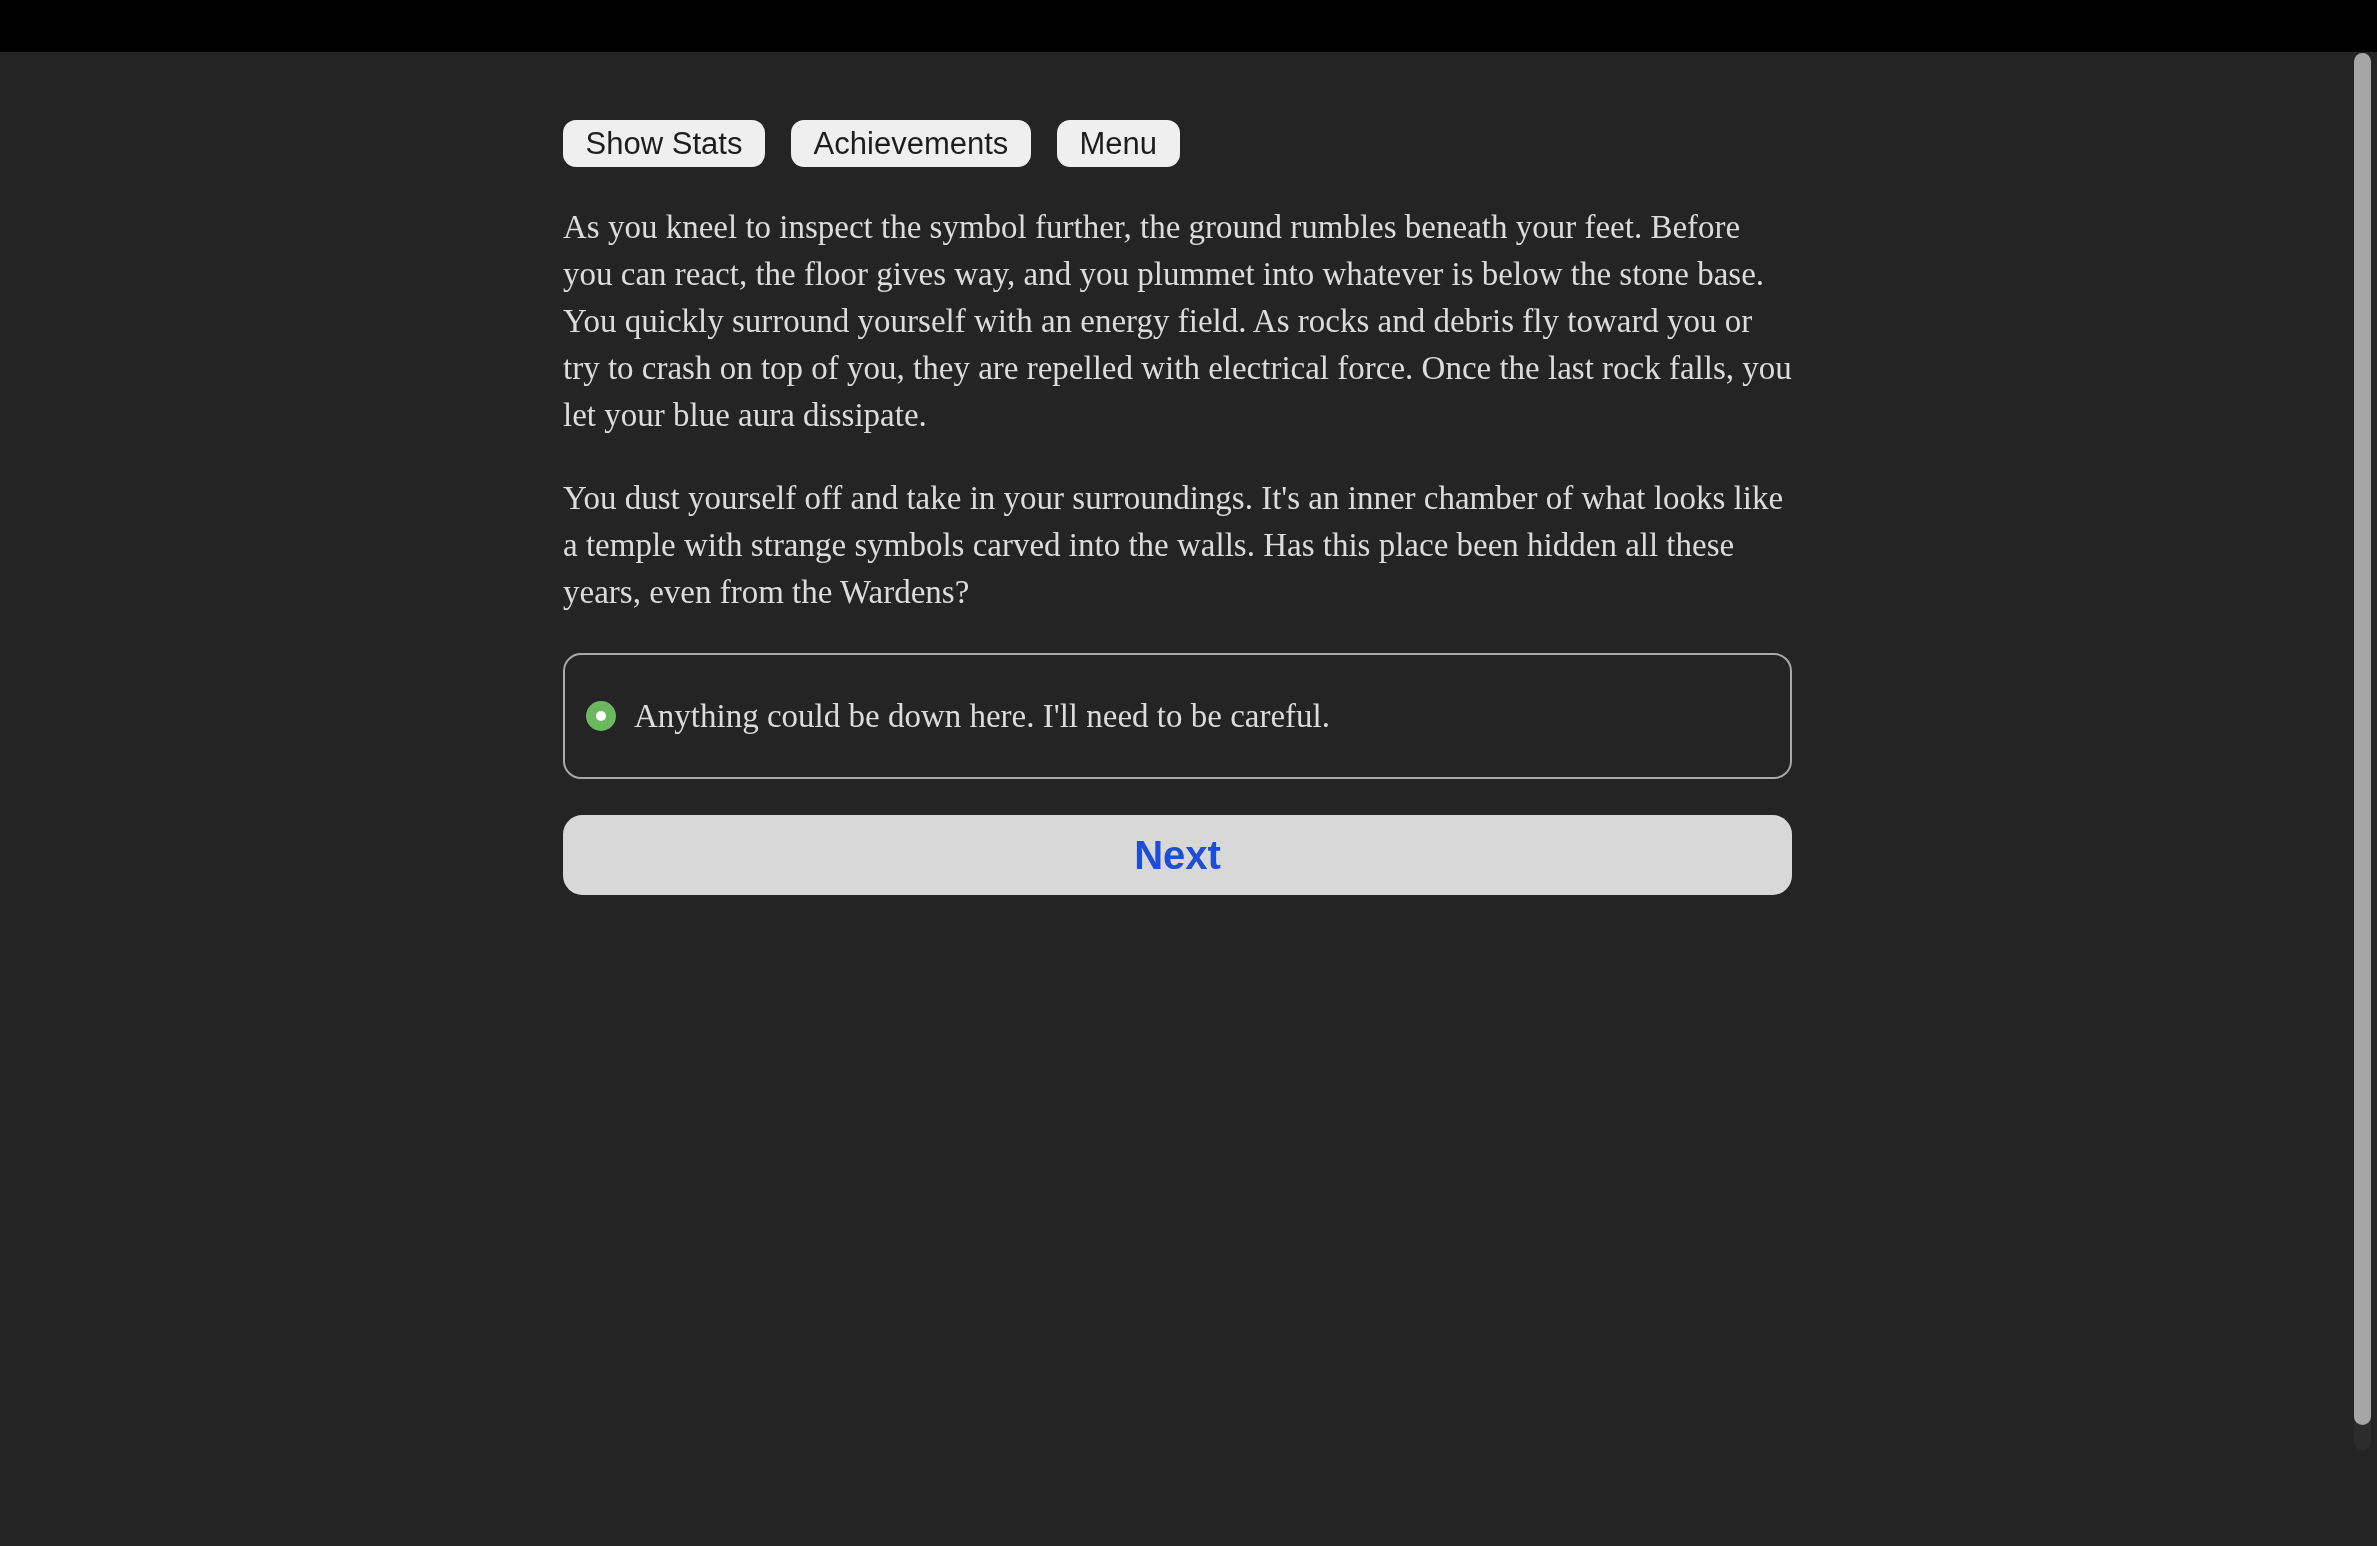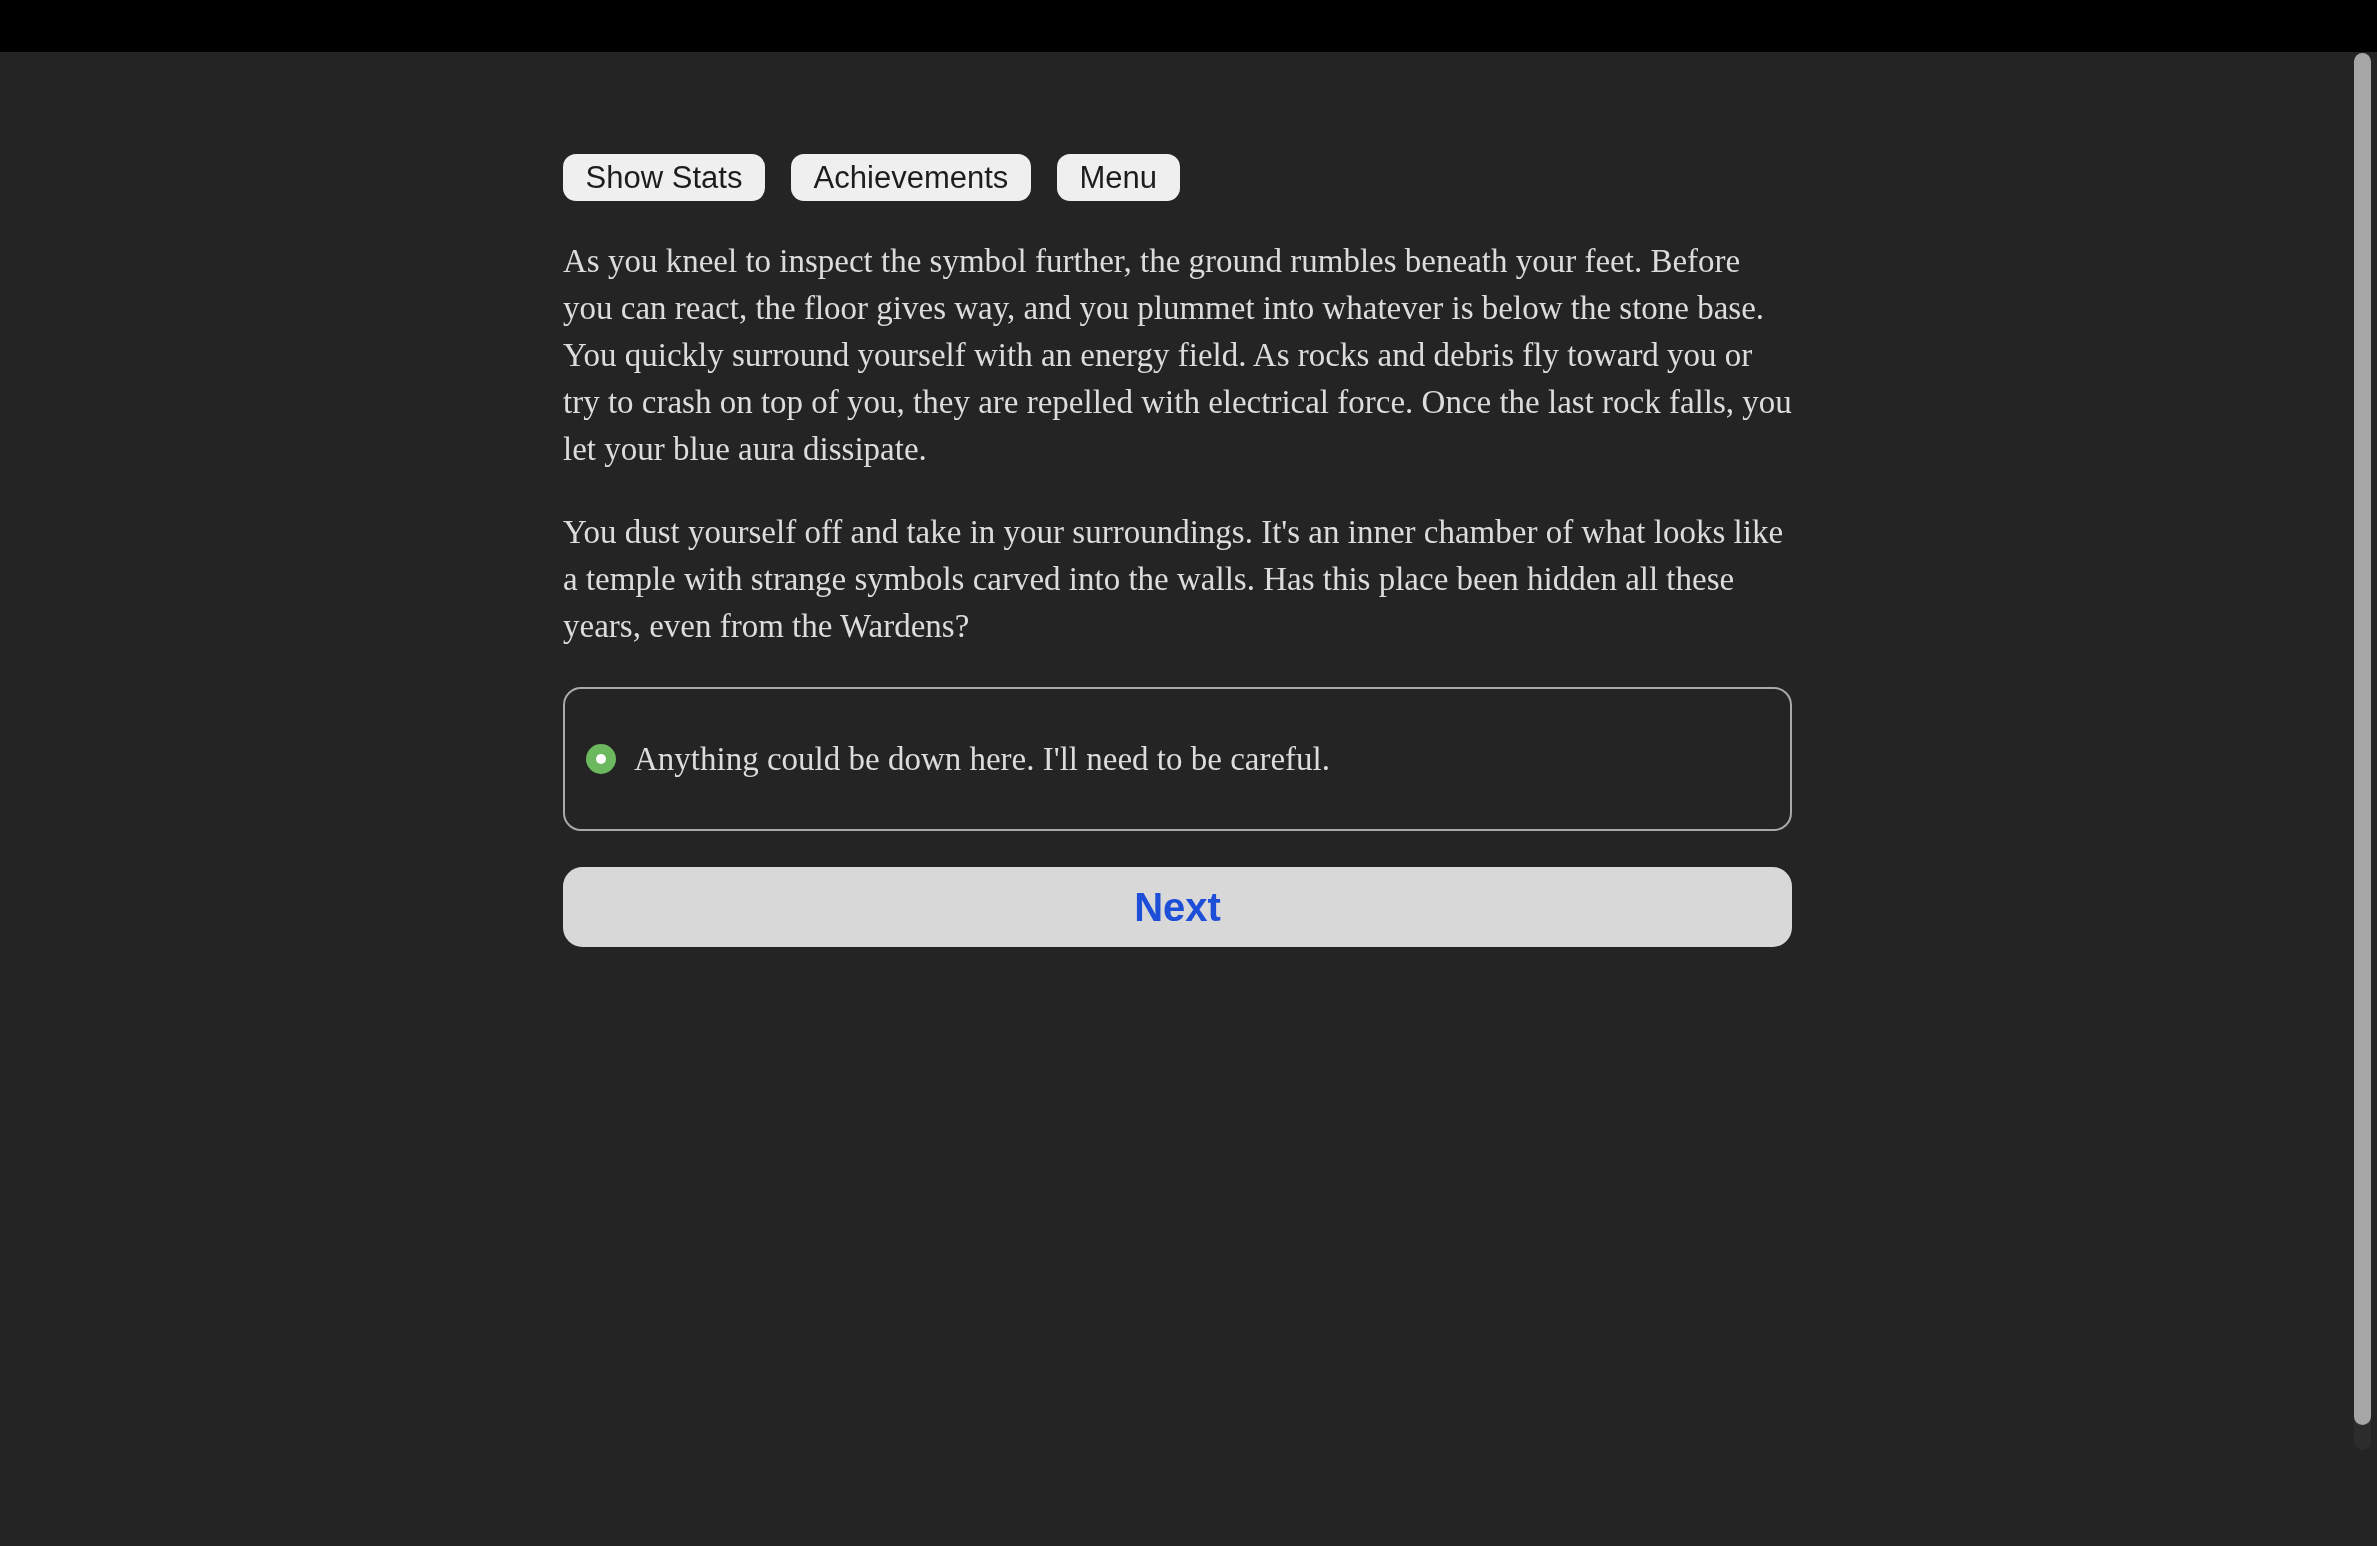--- a/index.html
+++ b/index.html
@@ -31,21 +31,20 @@
     left:0; top:0;
     width:100%;
     height:52px;
     background:var(--topbar);
   }
   .content{
     position:absolute;
     left:563px;
     top:52px;
     width:1229px;
-    margin-top:34px;
   }
   
   .toolbar{
     margin-top:68px;
     display:flex;
     gap:26px;
     align-items:center;
   }
   .tool-btn{
     display:inline-flex;
@@ -78,21 +77,21 @@
   
   .choice-box{
     margin-top:37px;
     border:2.4px solid var(--box-border);
     border-radius:18px;
     overflow:hidden;
   }
   .choice-row{
     display:flex;
     align-items:center;
-    height:140px;
+    height:122px;
     padding-left:21px;
     cursor:pointer;
   }
   .choice-row + .choice-row{
     border-top:2.4px solid var(--box-border);
   }
   .radio{
     flex:0 0 auto;
     width:30px;
     height:30px;

